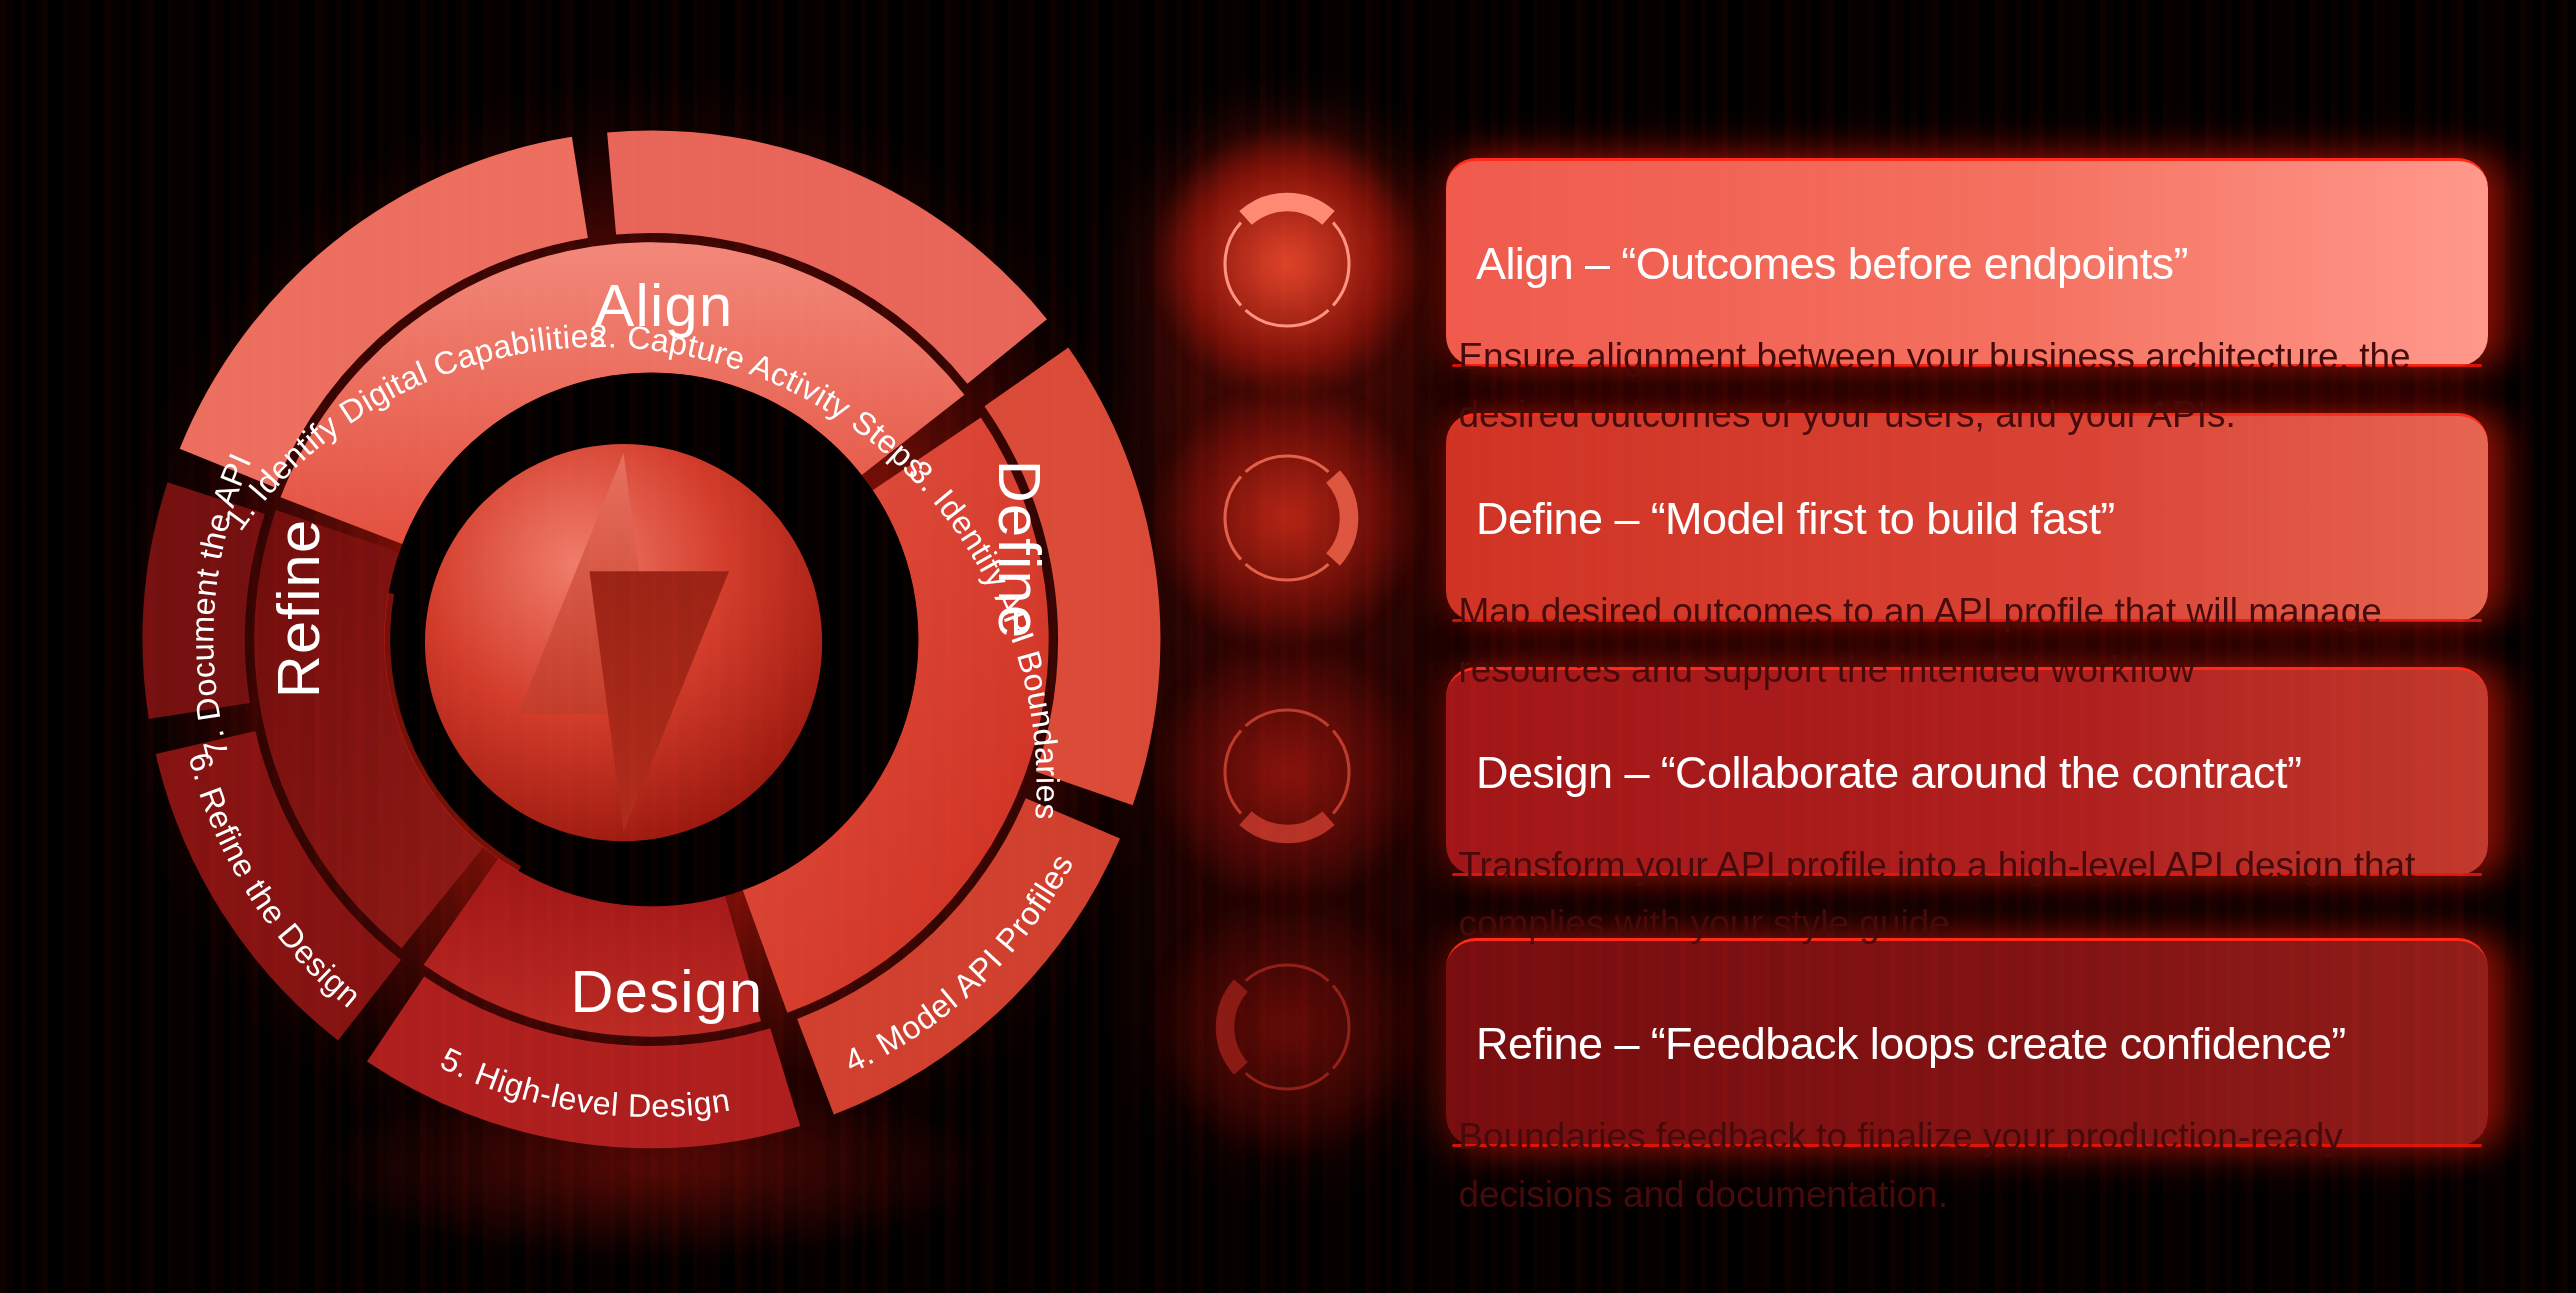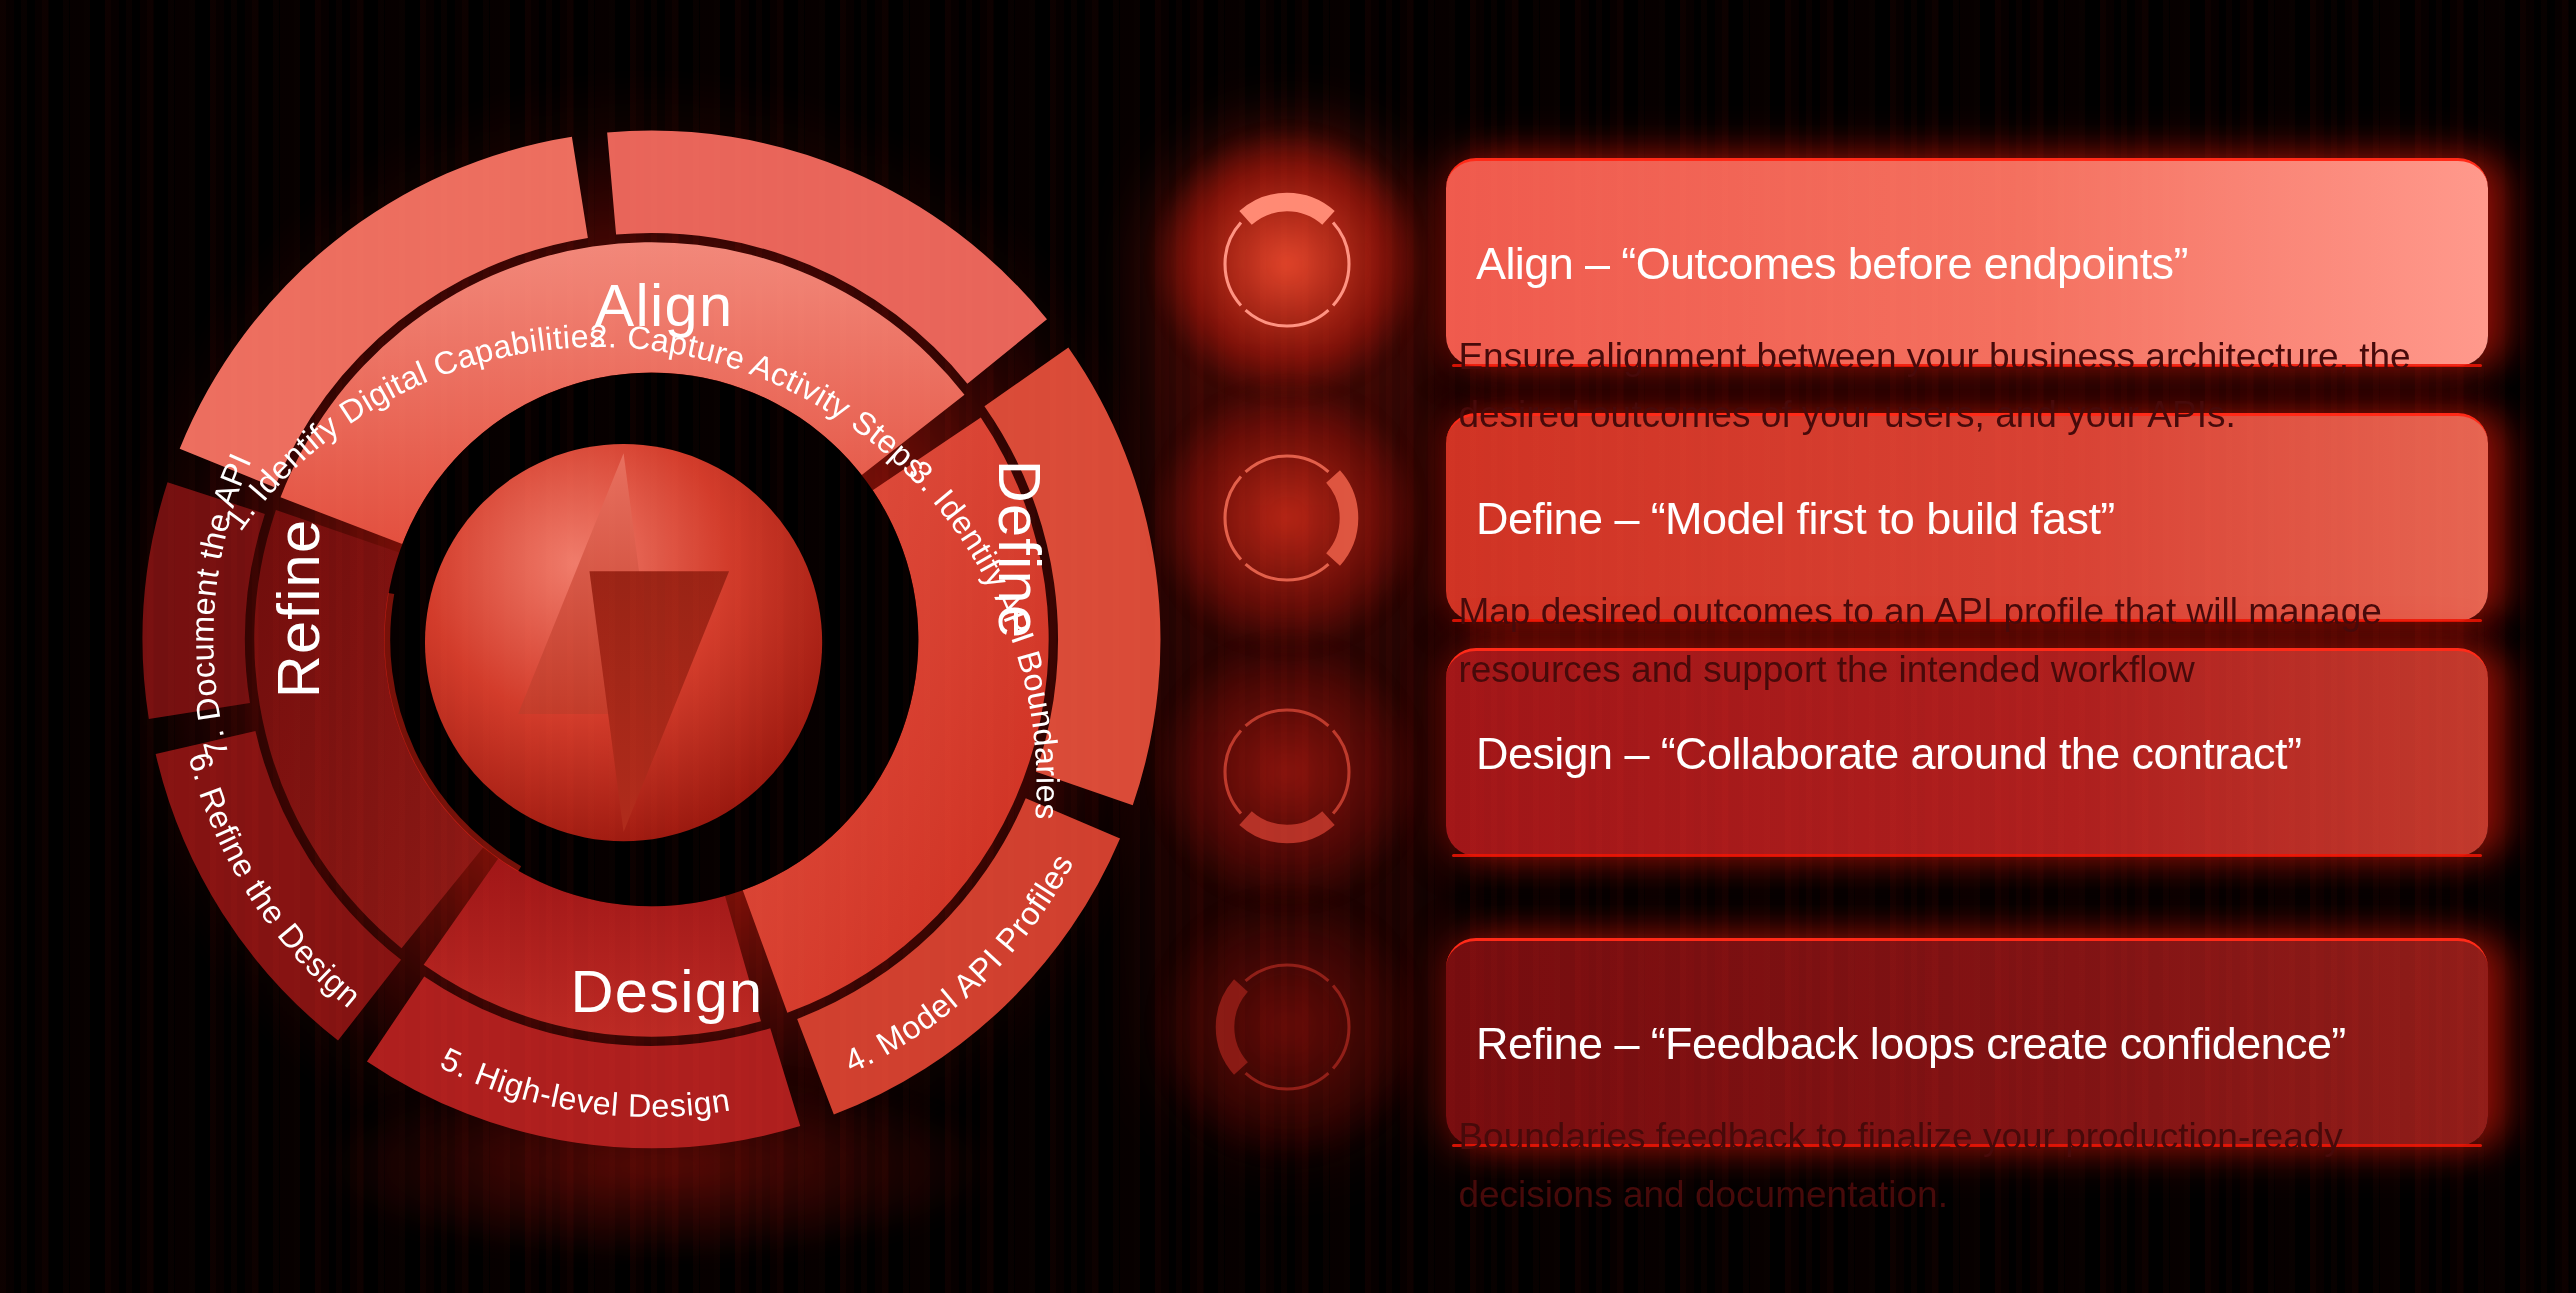--- a/index.html
+++ b/index.html
@@ -179,24 +179,25 @@
     <p class="card-body">Map desired outcomes to an API profile that will manage resources and support the intended workflow</p>
   </div>
 
   <div class="card" style="top:158px">
     <div class="plate plate-0">
       <h2 class="card-title">Align – “Outcomes before endpoints”</h2>
     </div>
     <p class="card-body">Ensure alignment between your business architecture, the desired outcomes of your users, and your APIs.</p>
   </div>
 
-  <div class="card" style="top:648px">
+  <div class="card" style="top:667px">
     <div class="plate plate-2">
       <h2 class="card-title">Design – “Collaborate around the contract”</h2>
     </div>
+    <p class="card-body">Transform your API profile into a high-level API design that complies with your style guide.</p>
   </div>
 
   <div class="card" style="top:938px">
     <div class="plate plate-3">
       <h2 class="card-title">Refine – “Feedback loops create confidence”</h2>
     </div>
     <p class="card-body">Boundaries feedback to finalize your production-ready decisions and documentation.</p>
   </div>
 
   <div class="glitch-overlay"></div>

